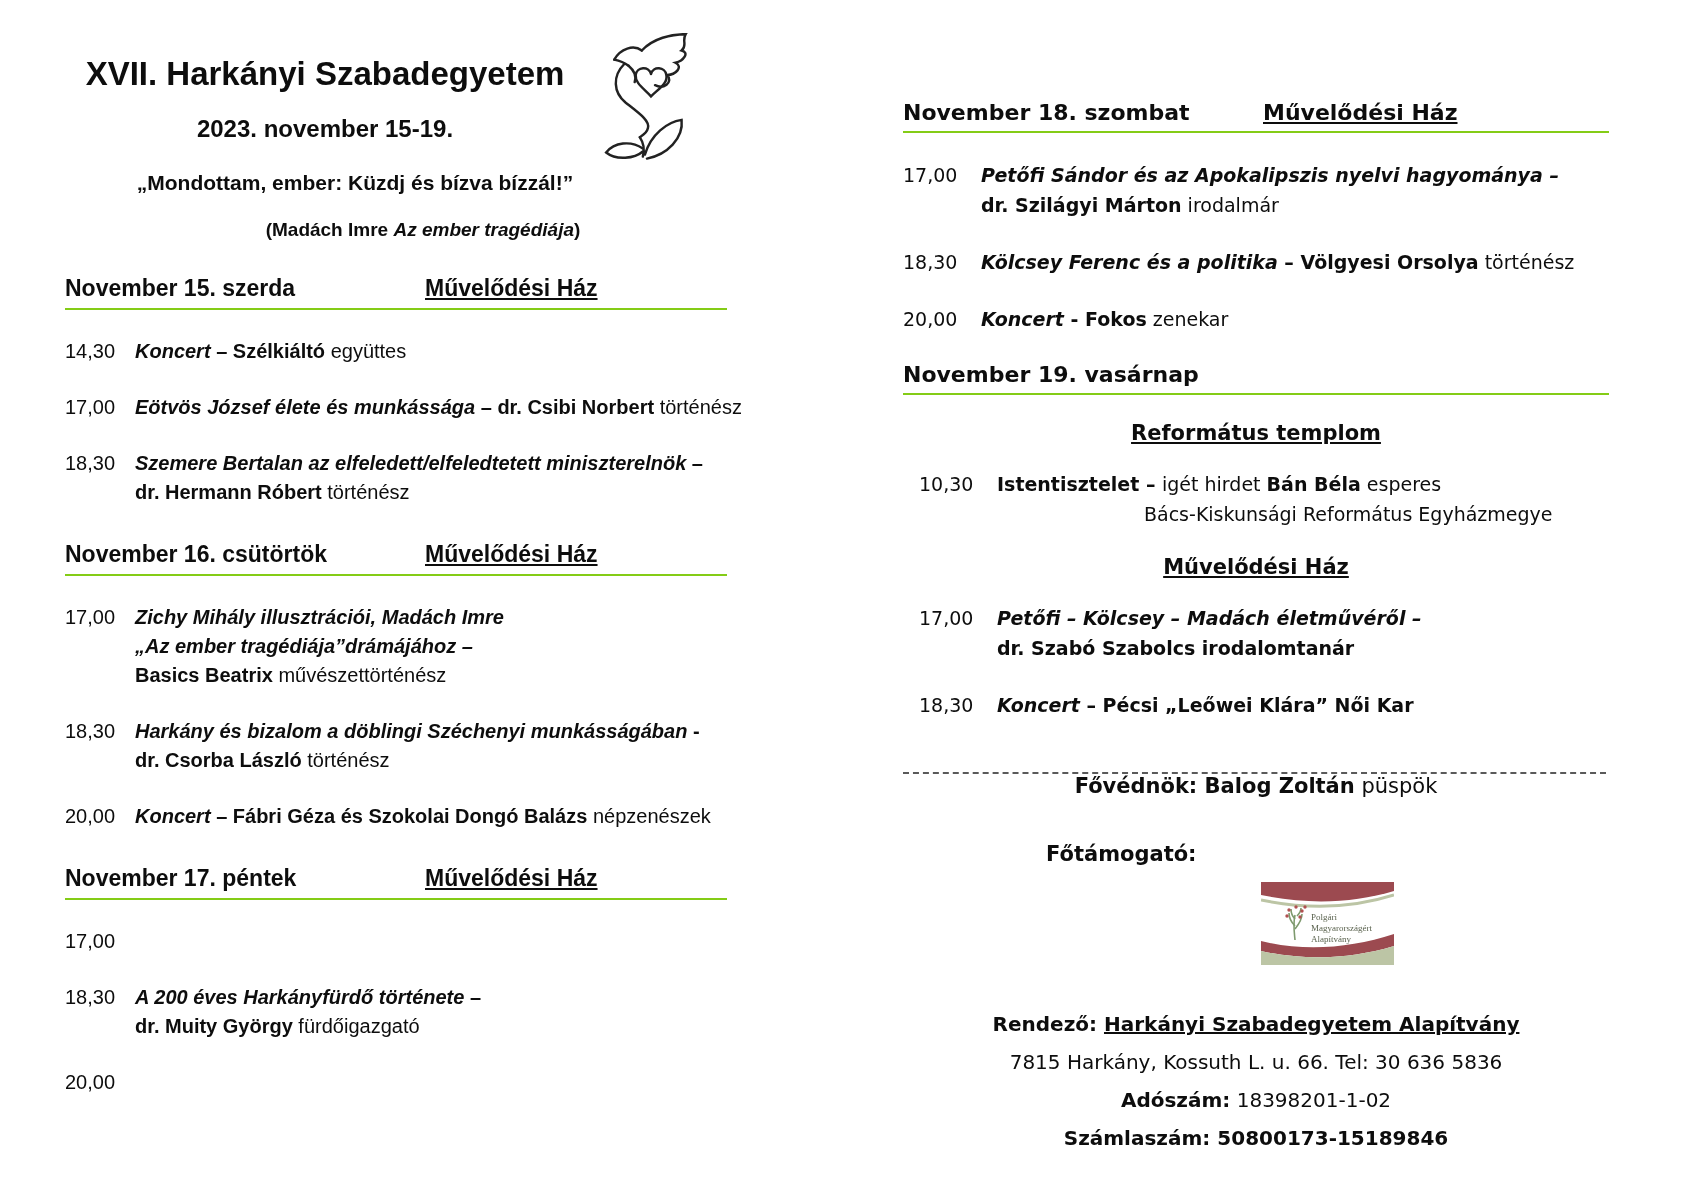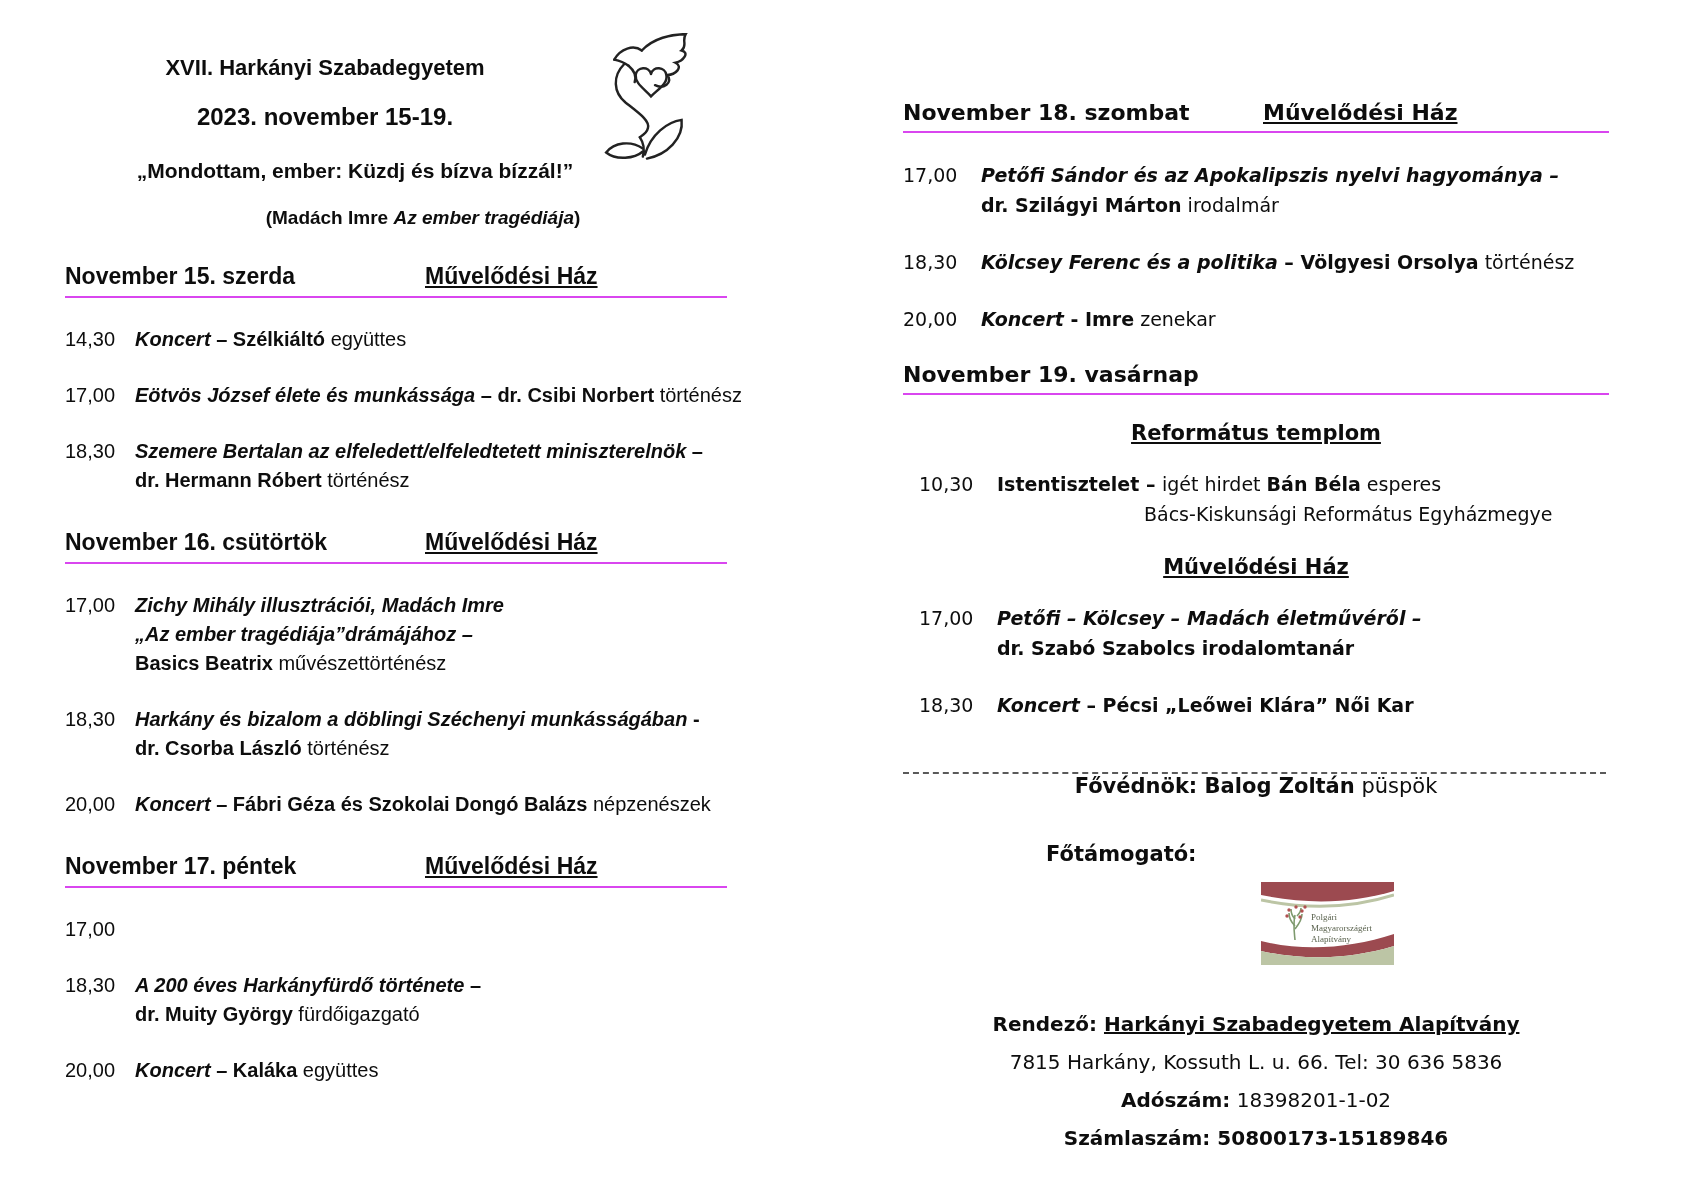--- a/index.html
+++ b/index.html
@@ -3,32 +3,32 @@
 <meta charset="utf-8">
 <style>
   html,body{margin:0;padding:0;background:#ffffff;}
   body{width:1683px;height:1190px;position:relative;overflow:hidden;color:#0d0d0d;font-family:"Liberation Sans",sans-serif;}
   .col{position:absolute;top:0;}
   .col-left{left:65px;top:55px;width:662px;font-family:"Liberation Sans",sans-serif;}
   .col-right{left:903px;top:100px;width:706px;font-family:"DejaVu Sans",sans-serif;}
 
   
   .masthead{width:520px;}
-  .m-title{font-size:22px;font-weight:bold;text-align:center;white-space:nowrap;}
+  .m-title{font-size:33px;font-weight:bold;text-align:center;white-space:nowrap;}
   .m-date{font-size:24px;font-weight:bold;text-align:center;margin-top:22px;}
   .m-quote{font-size:21px;font-weight:bold;text-align:center;margin-top:28px;padding-left:60px;white-space:nowrap;}
   .m-attr{font-size:19px;text-align:center;margin-top:24px;padding-left:196px;white-space:nowrap;}
 
   .dove{position:absolute;left:535px;top:-22px;}
 
   
   .section{margin-top:34px;}
   .col-right .section:first-child{margin-top:0;}
   .col-right .section + .section{margin-top:28px;}
-  .section-header{display:flex;align-items:baseline;border-bottom:2px solid #d946ef;padding-bottom:6px;font-weight:bold;}
+  .section-header{display:flex;align-items:baseline;border-bottom:2px solid #84cc16;padding-bottom:6px;font-weight:bold;}
   .col-left .section-header{font-size:23px;}
   .col-right .section-header{font-size:22px;}
   .sh-day{flex:0 0 360px;white-space:nowrap;}
   .sh-venue{text-decoration:underline;white-space:nowrap;}
 
   .events{padding-top:27px;}
   .event{display:flex;margin-bottom:27px;}
   .event:last-child{margin-bottom:0;}
   .col-left .event{font-size:20px;line-height:29px;}
   .col-right .event{font-size:19px;line-height:30px;}
@@ -149,23 +149,20 @@
           </div>
           <div class="event">
             <div class="event-time">18,30</div>
             <div class="event-text">
               <div class="line"><span class="run-bi">A 200 éves Harkányfürdő története</span><span class="run-b"> –</span></div>
               <div class="line"><span class="run-b">dr. Muity György</span><span class="run-r"> fürdőigazgató</span></div>
             </div>
           </div>
           <div class="event">
             <div class="event-time">20,00</div>
-            <div class="event-text">
-              <div class="line"><span class="run-bi">Koncert</span><span class="run-b"> – Kaláka</span><span class="run-r"> együttes</span></div>
-            </div>
           </div>
         </div>
     </section>
 
   </div>
 
   <div class="col col-right">
 
     <section class="section">
       <div class="section-header">
@@ -182,21 +179,21 @@
           </div>
           <div class="event">
             <div class="event-time">18,30</div>
             <div class="event-text">
               <div class="line"><span class="run-bi">Kölcsey Ferenc és a politika</span><span class="run-b"> – Völgyesi Orsolya</span><span class="run-r"> történész</span></div>
             </div>
           </div>
           <div class="event">
             <div class="event-time">20,00</div>
             <div class="event-text">
-              <div class="line"><span class="run-bi">Koncert</span><span class="run-b"> - Imre</span><span class="run-r"> zenekar</span></div>
+              <div class="line"><span class="run-bi">Koncert</span><span class="run-b"> - Fokos</span><span class="run-r"> zenekar</span></div>
             </div>
           </div>
         </div>
     </section>
 
     <section class="section">
       <div class="section-header">
         <span class="sh-day">November 19. vasárnap</span>
       </div>
 

